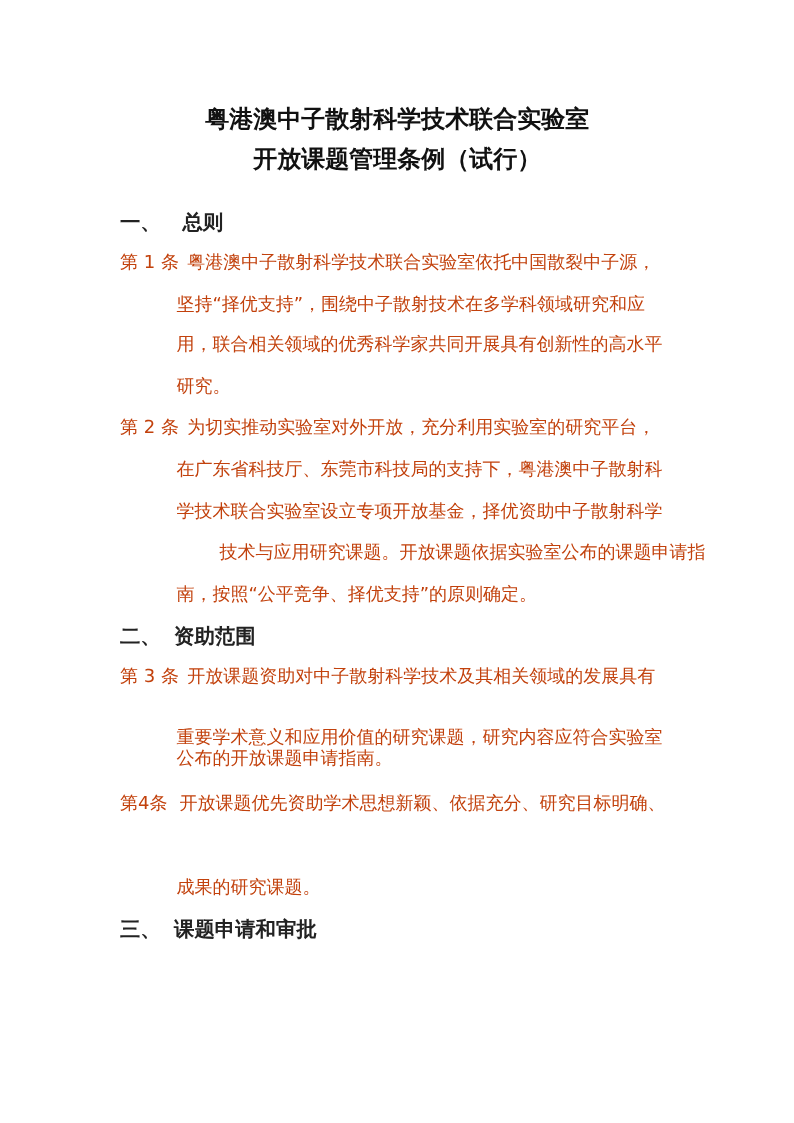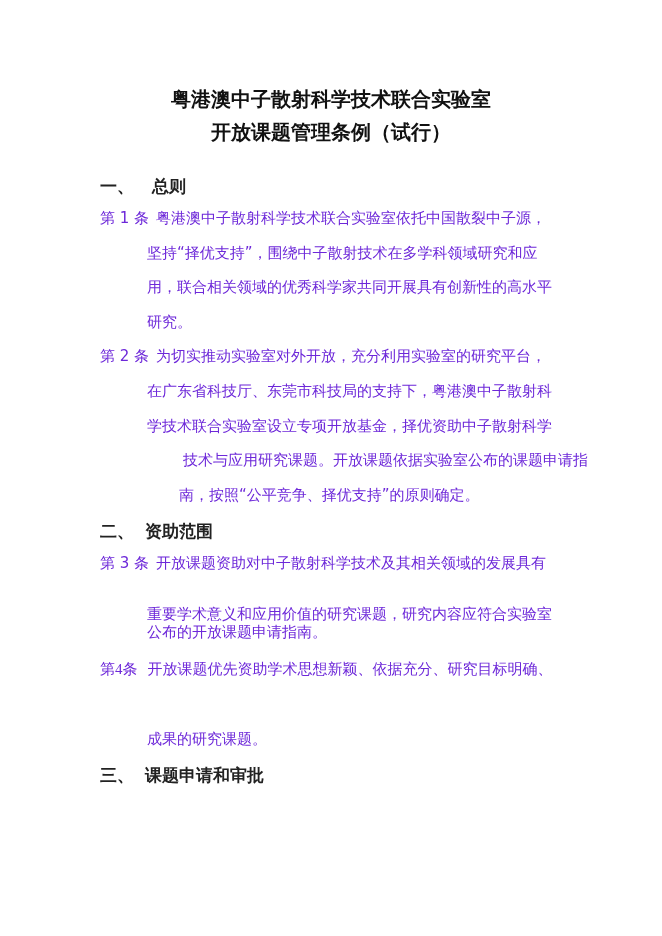--- a/index.html
+++ b/index.html
@@ -47,21 +47,21 @@
     }
     .section .text {
       position: absolute;
       top: 0;
       white-space: nowrap;
     }
     .line {
       position: absolute;
       font-size: 15px;
       line-height: 20px;
-      color: #6d28d9;
+      color: #c2410c;
       white-space: nowrap;
     }
     .line.first { left: 100px; }
     .line.cont { left: 147px; }
     .line .label { margin-right: 7px; }
   </style>
 </head>
 <body>
 
 <div class="page">
@@ -80,34 +80,34 @@
   <div class="line cont" style="top:243px;">坚持“择优支持”，围绕中子散射技术在多学科领域研究和应</div>
   <div class="line cont" style="top:277px;">用，联合相关领域的优秀科学家共同开展具有创新性的高水平</div>
   <div class="line cont" style="top:312px;">研究。</div>
 
   <div class="line first" style="top:346px;">
     <span class="label">第 2 条</span><span>为切实推动实验室对外开放，充分利用实验室的研究平台，</span>
   </div>
   <div class="line cont" style="top:416px;">学技术联合实验室设立专项开放基金，择优资助中子散射科学</div>
   <div class="line cont" style="top:381px;">在广东省科技厅、东莞市科技局的支持下，粤港澳中子散射科</div>
   <div class="line cont" style="top:450px;margin-left:36px;">技术与应用研究课题。开放课题依据实验室公布的课题申请指</div>
-  <div class="line cont" style="top:485px;margin-left:32px;">南，按照“公平竞争、择优支持”的原则确定。</div>
+  <div class="line cont" style="top:485px;">南，按照“公平竞争、择优支持”的原则确定。</div>
 
   <div class="section" style="top:520px;">
     <span class="num">二、</span>
     <span class="text" style="left:45px;">资助范围</span>
   </div>
 
   <div class="line first" style="top:553px;">
     <span class="label">第 3 条</span><span>开放课题资助对中子散射科学技术及其相关领域的发展具有</span>
   </div>
   <div class="line cont" style="top:604px;">重要学术意义和应用价值的研究课题，研究内容应符合实验室</div>
   <div class="line cont" style="top:622px;">公布的开放课题申请指南。</div>
 
-  <div class="line first" style="top:659px;font-family:Liberation Serif, serif;">
+  <div class="line first" style="top:659px;">
     <span class="label" style="margin-right:10px;">第4条</span><span>开放课题优先资助学术思想新颖、依据充分、研究目标明确、</span>
   </div>
   <div class="line cont" style="top:729px;">成果的研究课题。</div>
 
   <div class="section" style="top:764px;">
     <span class="num">三、</span>
     <span class="text" style="left:45px;">课题申请和审批</span>
   </div>
 
 </div>

